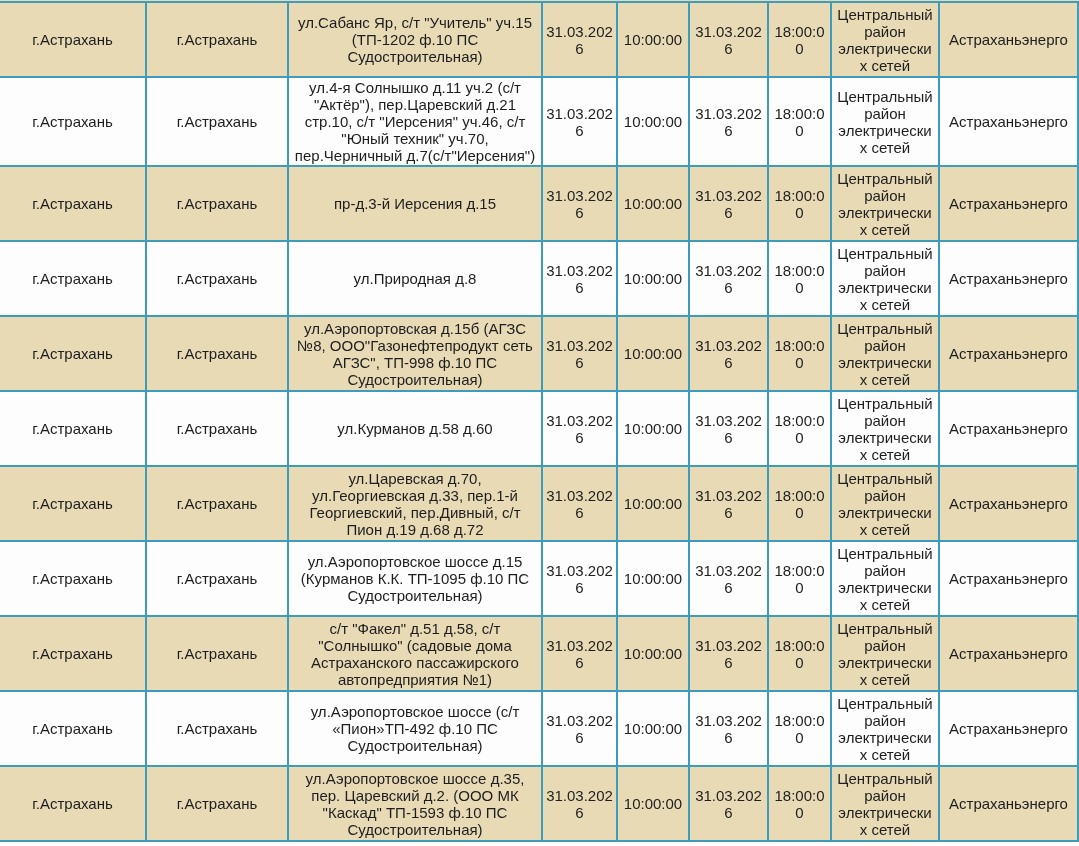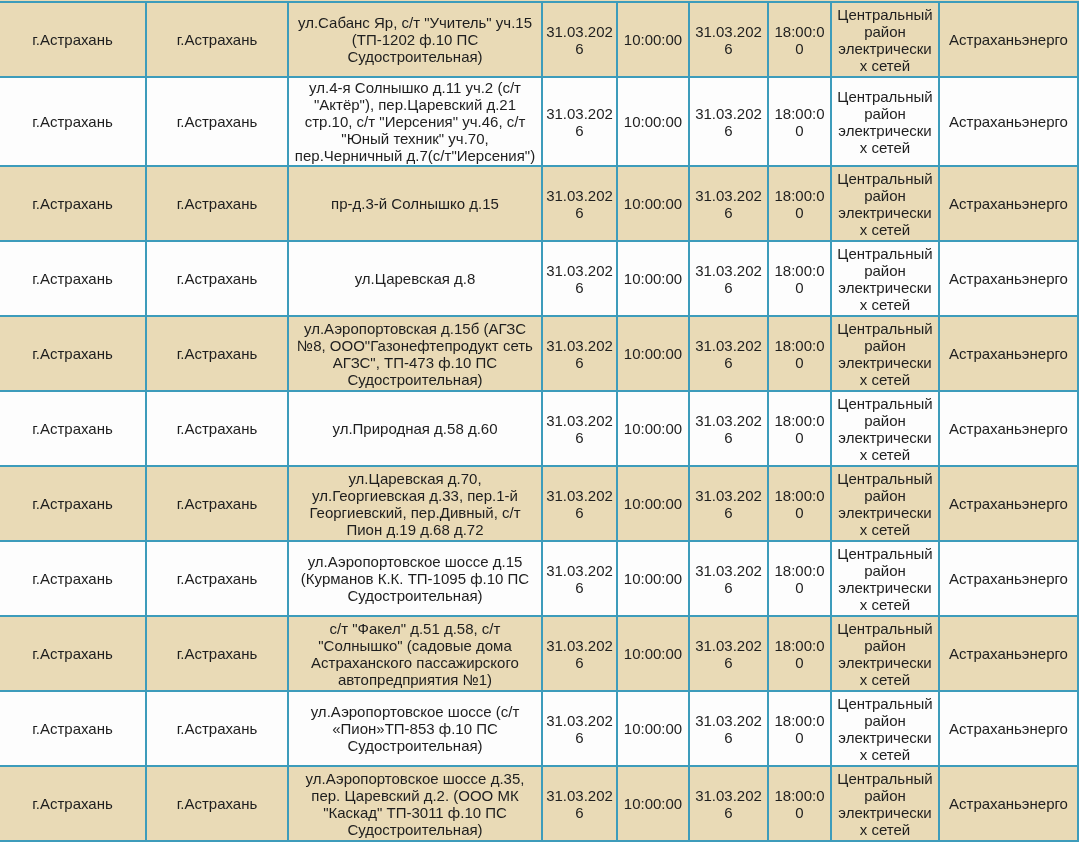--- a/index.html
+++ b/index.html
@@ -71,54 +71,54 @@
         <td>31.03.2026</td>
         <td>10:00:00</td>
         <td>31.03.2026</td>
         <td>18:00:00</td>
         <td>Центральный район электрических сетей</td>
         <td>Астраханьэнерго</td>
       </tr>
       <tr>
         <td>г.Астрахань</td>
         <td>г.Астрахань</td>
-        <td class="addr">пр-д.3-й Солнышко д.15</td>
+        <td class="addr">пр-д.3-й Иерсения д.15</td>
         <td>31.03.2026</td>
         <td>10:00:00</td>
         <td>31.03.2026</td>
         <td>18:00:00</td>
         <td>Центральный район электрических сетей</td>
         <td>Астраханьэнерго</td>
       </tr>
       <tr>
         <td>г.Астрахань</td>
         <td>г.Астрахань</td>
-        <td class="addr">ул.Царевская д.8</td>
+        <td class="addr">ул.Природная д.8</td>
         <td>31.03.2026</td>
         <td>10:00:00</td>
         <td>31.03.2026</td>
         <td>18:00:00</td>
         <td>Центральный район электрических сетей</td>
         <td>Астраханьэнерго</td>
       </tr>
       <tr>
         <td>г.Астрахань</td>
         <td>г.Астрахань</td>
-        <td class="addr">ул.Аэропортовская д.15б (АГЗС №8, ООО"Газонефтепродукт сеть АГЗС", ТП-473 ф.10 ПС Судостроительная)</td>
+        <td class="addr">ул.Аэропортовская д.15б (АГЗС №8, ООО"Газонефтепродукт сеть АГЗС", ТП-998 ф.10 ПС Судостроительная)</td>
         <td>31.03.2026</td>
         <td>10:00:00</td>
         <td>31.03.2026</td>
         <td>18:00:00</td>
         <td>Центральный район электрических сетей</td>
         <td>Астраханьэнерго</td>
       </tr>
       <tr>
         <td>г.Астрахань</td>
         <td>г.Астрахань</td>
-        <td class="addr">ул.Природная д.58 д.60</td>
+        <td class="addr">ул.Курманов д.58 д.60</td>
         <td>31.03.2026</td>
         <td>10:00:00</td>
         <td>31.03.2026</td>
         <td>18:00:00</td>
         <td>Центральный район электрических сетей</td>
         <td>Астраханьэнерго</td>
       </tr>
       <tr>
         <td>г.Астрахань</td>
         <td>г.Астрахань</td>
@@ -148,32 +148,32 @@
         <td>31.03.2026</td>
         <td>10:00:00</td>
         <td>31.03.2026</td>
         <td>18:00:00</td>
         <td>Центральный район электрических сетей</td>
         <td>Астраханьэнерго</td>
       </tr>
       <tr>
         <td>г.Астрахань</td>
         <td>г.Астрахань</td>
-        <td class="addr">ул.Аэропортовское шоссе (с/т «Пион»ТП-853 ф.10 ПС Судостроительная)</td>
+        <td class="addr">ул.Аэропортовское шоссе (с/т «Пион»ТП-492 ф.10 ПС Судостроительная)</td>
         <td>31.03.2026</td>
         <td>10:00:00</td>
         <td>31.03.2026</td>
         <td>18:00:00</td>
         <td>Центральный район электрических сетей</td>
         <td>Астраханьэнерго</td>
       </tr>
       <tr>
         <td>г.Астрахань</td>
         <td>г.Астрахань</td>
-        <td class="addr">ул.Аэропортовское шоссе д.35, пер. Царевский д.2. (ООО МК "Каскад" ТП-3011 ф.10 ПС Судостроительная)</td>
+        <td class="addr">ул.Аэропортовское шоссе д.35, пер. Царевский д.2. (ООО МК "Каскад" ТП-1593 ф.10 ПС Судостроительная)</td>
         <td>31.03.2026</td>
         <td>10:00:00</td>
         <td>31.03.2026</td>
         <td>18:00:00</td>
         <td>Центральный район электрических сетей</td>
         <td>Астраханьэнерго</td>
       </tr>
     </tbody>
   </table>
 </div>

